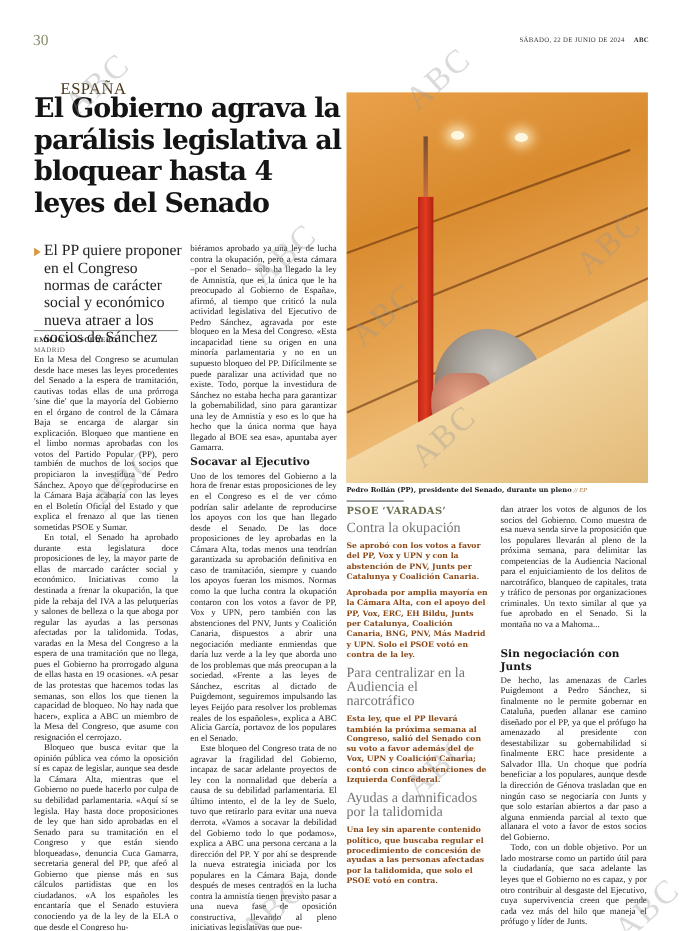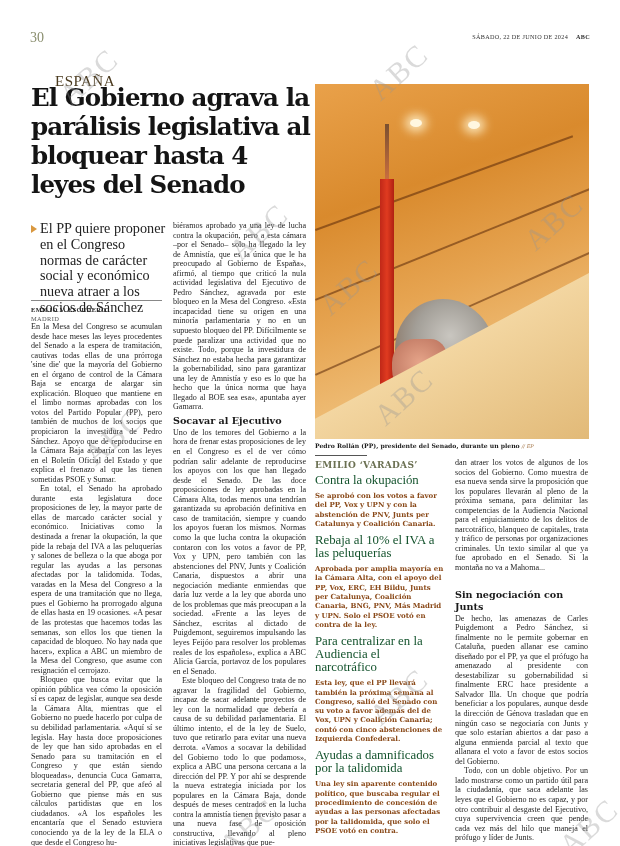--- a/index.html
+++ b/index.html
@@ -43,21 +43,21 @@
   .photo .head { position: absolute; left: 80px; top: 215px; width: 100px; height: 105px; border-radius: 48% 52% 40% 45%; background: radial-gradient(circle at 55% 35%, #c9c6c0 0%, #a39f98 40%, #8b7868 70%, #6e5040 100%); }
   .photo .face { position: absolute; left: 77px; top: 255px; width: 55px; height: 60px; border-radius: 40% 30% 45% 50%; background: radial-gradient(circle at 50% 40%, #e6a58a, #c07862 70%); }
   .photo .ear { position: absolute; left: 150px; top: 258px; width: 18px; height: 28px; border-radius: 50%; background: #d8957c; }
 
   .caption { position: absolute; left: 315px; top: 442px; width: 274px; font-family: "DejaVu Serif", serif; font-size: 6.1px; font-weight: bold; color: #1c1c1c; }
   .caption .credit { font-weight: normal; font-style: italic; color: #a07040; font-size: 5px; margin-left: 2px; }
 
   .box { position: absolute; left: 315px; top: 455px; width: 130px; }
   .box .box-rule { width: 52px; border-top: 1px solid #555; margin-bottom: 4px; }
   .box .kicker { font-family: "DejaVu Serif", serif; font-weight: bold; font-size: 9px; letter-spacing: 0.3px; color: #6b7052; margin-bottom: 4px; }
-  .box .item-title { font-family: "Liberation Serif", serif; font-size: 12.8px; line-height: 13px; color: #14532d; margin: 3px 0 4px 0; }
+  .box .item-title { font-family: "Liberation Serif", serif; font-size: 12.8px; line-height: 13px; color: #737373; margin: 3px 0 4px 0; }
   .box .item-text { font-family: "DejaVu Serif", serif; font-weight: bold; font-size: 7px; line-height: 9.3px; color: #8a4a1a; margin-bottom: 6px; }
 
   .watermark { position: absolute; font-family: "Liberation Serif", serif; font-size: 30px; color: rgba(150,150,150,0.35); transform: rotate(-42deg); letter-spacing: 2px; pointer-events: none; }
 </style>
 </head>
 <body>
 
 <div class="header">
   <span class="page-num">30</span>
   <span class="section">ESPAÑA</span>
@@ -104,27 +104,26 @@
   <div class="face"></div>
   <div class="ear"></div>
   <div class="rail"></div>
 </div>
 <div class="caption">
   <span>Pedro Rollán (PP), presidente del Senado, durante un pleno</span><span class="credit">// EP</span>
 </div>
 
 <div class="box">
   <div class="box-rule"></div>
-  <div class="kicker">EMILIO ‘VARADAS’</div>
+  <div class="kicker">PSOE ‘VARADAS’</div>
   <div>
     <div class="item-title">Contra la okupación</div>
     <div class="item-text">Se aprobó con los votos a favor del PP, Vox y UPN y con la abstención de PNV, Junts per Catalunya y Coalición Canaria.</div>
   </div>
   <div>
-    <div class="item-title">Rebaja al 10% el IVA a las peluquerías</div>
     <div class="item-text">Aprobada por amplia mayoría en la Cámara Alta, con el apoyo del PP, Vox, ERC, EH Bildu, Junts per Catalunya, Coalición Canaria, BNG, PNV, Más Madrid y UPN. Solo el PSOE votó en contra de la ley.</div>
   </div>
   <div>
     <div class="item-title">Para centralizar en la Audiencia el narcotráfico</div>
     <div class="item-text">Esta ley, que el PP llevará también la próxima semana al Congreso, salió del Senado con su voto a favor además del de Vox, UPN y Coalición Canaria; contó con cinco abstenciones de Izquierda Confederal.</div>
   </div>
   <div>
     <div class="item-title">Ayudas a damnificados por la talidomida</div>
     <div class="item-text">Una ley sin aparente contenido político, que buscaba regular el procedimiento de concesión de ayudas a las personas afectadas por la talidomida, que solo el PSOE votó en contra.</div>
   </div>

